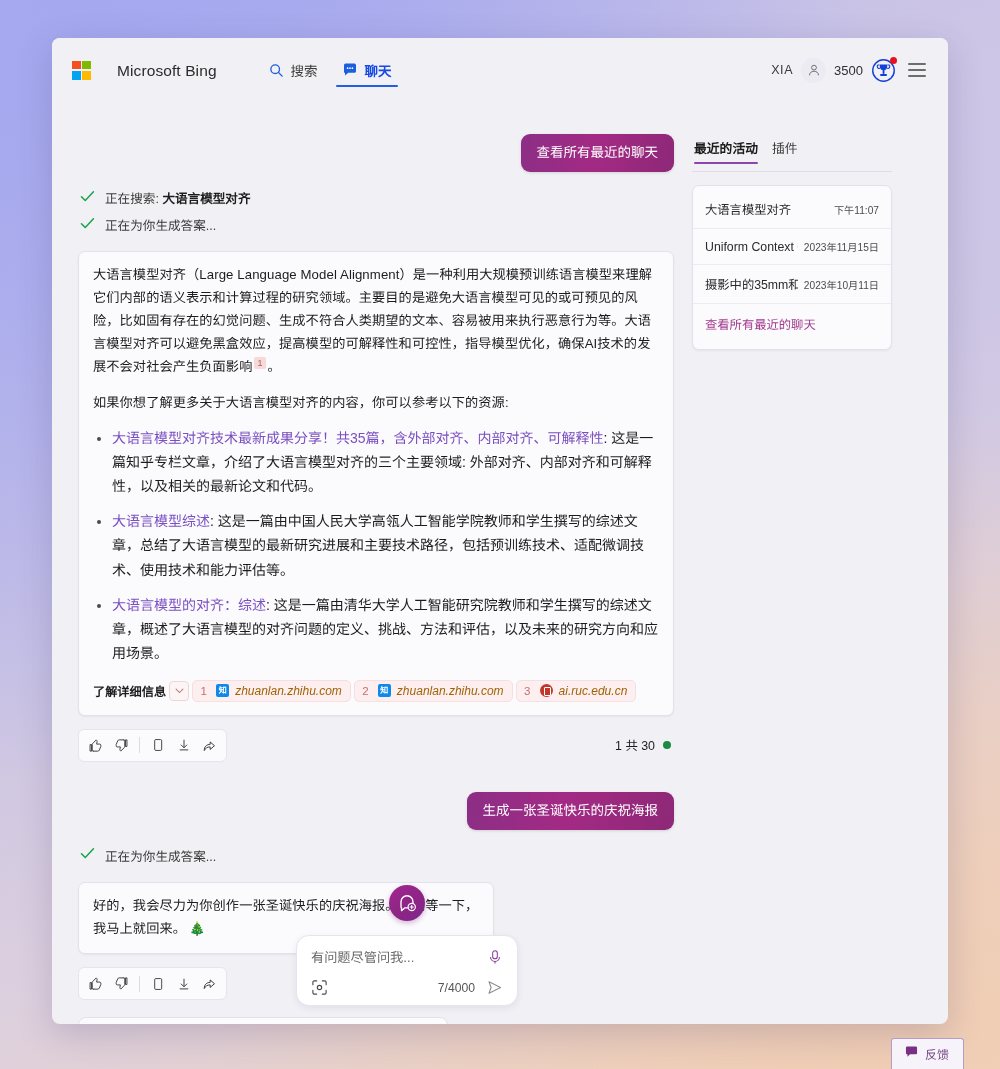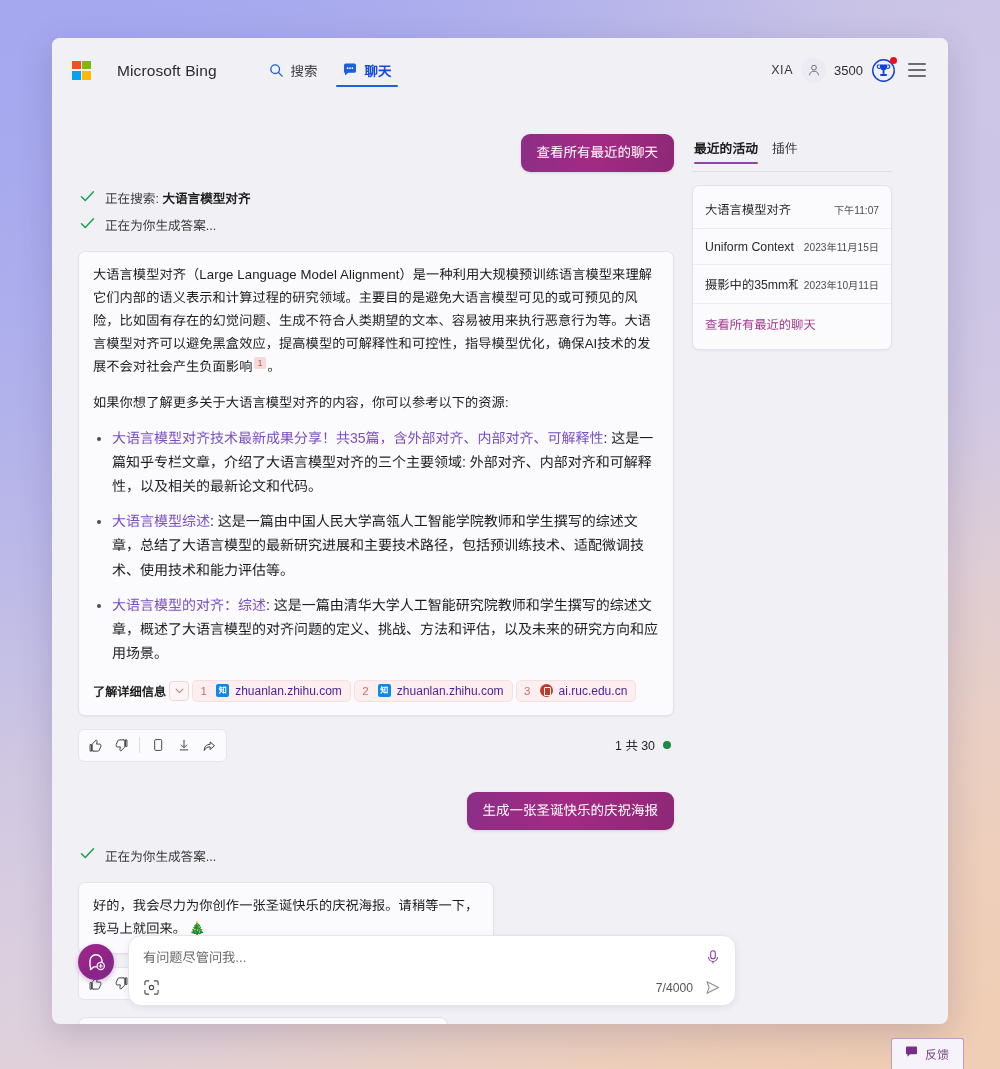--- a/index.html
+++ b/index.html
@@ -229,21 +229,21 @@
     position: relative;
   }
   .favicon-ruc::after {
     content: "";
     position: absolute;
     left: 4px; top: 3px;
     width: 5px; height: 7px;
     border: 1.2px solid #fff;
     border-radius: 1px;
   }
-  .cite-host { font-size: 12px; color: #4c1d95; }
+  .cite-host { font-size: 12px; color: #a16207; font-style: italic; }
 
   
   .action-bar {
     display: flex;
     align-items: center;
     margin-top: 13px;
   }
   .action-group {
     display: flex;
     align-items: center;
@@ -356,22 +356,23 @@
     border-top: 1px solid #edeaf2;
   }
 
   
   .composer-wrap {
     position: absolute;
     left: 26px;
     bottom: 18px;
     width: 658px;
     display: flex;
-    align-items: flex-start;
+    align-items: center;
     gap: 14px;
+    flex-direction: column;
   }
   .copilot-ball {
     width: 36px; height: 36px;
     border-radius: 50%;
     background: linear-gradient(140deg, #a0278f 0%, #8e2486 55%, #7c2a8c 100%);
     display: flex; align-items: center; justify-content: center;
     flex: none;
     margin-top: 9px;
     box-shadow: 0 2px 5px rgba(110,30,110,.3);
   }

